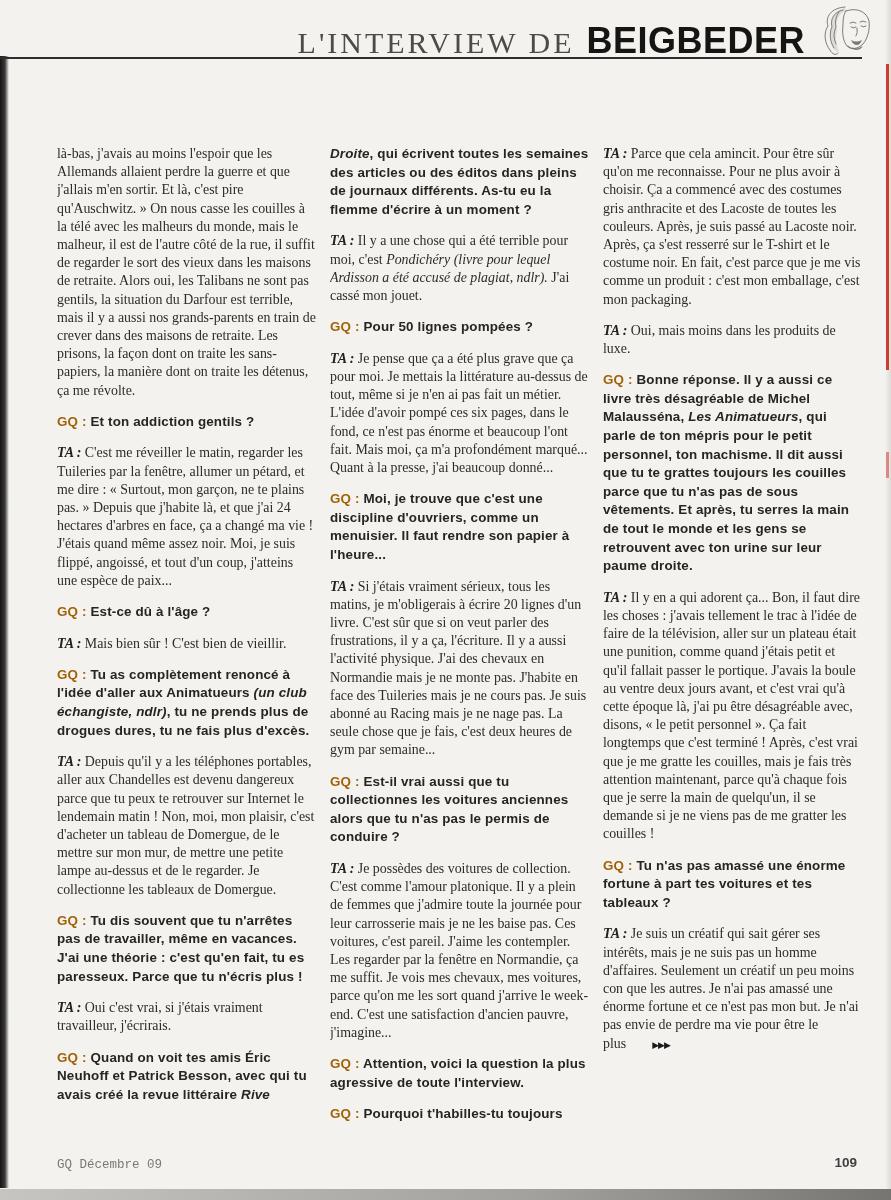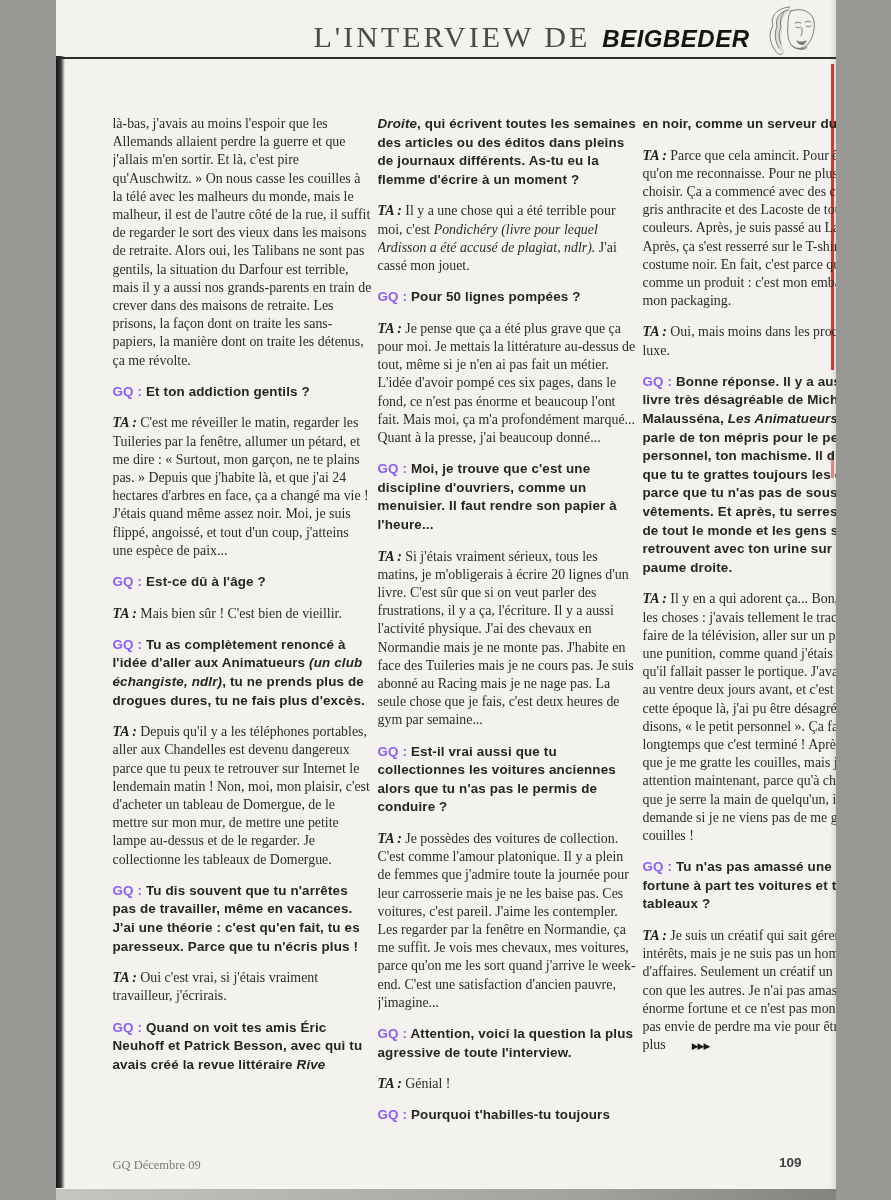--- a/index.html
+++ b/index.html
@@ -1,53 +1,53 @@
 <!DOCTYPE html>
 <html lang="fr" style="--accent: #cf3a31;"><head>
 <meta charset="utf-8">
 <style>
   :root{ --accent:#cf3a31; }
   html,body{margin:0;padding:0;background:#9a9894;}
   .page{
-    position:relative;width:780px;height:1200px;margin:0 auto;
+    position:relative;width:891px;height:1200px;margin:0 auto;
     background:#f3f2ee;overflow:hidden;
     font-family:"Liberation Serif",serif;
   }
   
   .left-edge{position:absolute;left:0;top:56px;width:9px;height:1132px;
     background:linear-gradient(to right,#141414 0%,#3a3a3a 55%,rgba(110,110,110,0) 100%);}
   .bottom-edge{position:absolute;left:0;bottom:0;width:891px;height:11px;
     background:linear-gradient(to right,#c7c5c1 0%,#a3a19c 60%,#77756f 100%);}
   .right-edge{position:absolute;right:0;top:0;width:6px;height:1200px;
     background:linear-gradient(to left,#dddbd7,rgba(221,219,215,0));}
   .red-mark{position:absolute;right:2px;width:3px;background:var(--accent);}
   .red-mark.m1{top:64px;height:306px;}
   .red-mark.m2{top:452px;height:26px;opacity:.55;}
   
   .header{position:absolute;top:20px;right:86px;display:flex;align-items:baseline;gap:12px;white-space:nowrap;}
   .title-light{font-family:"Liberation Serif",serif;font-weight:400;font-size:30px;letter-spacing:3px;color:#4c4b49;}
-  .title-bold{font-family:"Liberation Sans",sans-serif;font-style:italic;font-weight:700;font-size:24px;letter-spacing:.5px;color:#151514;}
+  .title-bold{font-family:"Liberation Sans",sans-serif;font-weight:700;font-size:36px;letter-spacing:.5px;color:#151514;}
   .header-rule{position:absolute;left:0;top:57px;width:862px;height:2px;background:#2d2d2c;}
   .portrait{position:absolute;right:10px;top:2px;width:66px;height:58px;}
   
-  .columns{position:absolute;left:57px;top:115px;width:806px;height:1030px;
-    display:flex;gap:6px;overflow:hidden;}
+  .columns{position:absolute;left:57px;top:145px;width:806px;height:1030px;
+    display:flex;gap:14px;overflow:hidden;}
   .col{width:259px;flex:0 0 259px;overflow:hidden;}
   .col p{margin:0 0 13px;}
   .a{font-size:13.9px;line-height:18.2px;color:#2e2c29;
      border-left:3px solid var(--accent);padding-left:7px;margin-left:-10px !important;}
   .a .speaker{font-style:italic;font-weight:700;color:#232220;}
   .q{font-family:"Liberation Sans",sans-serif;font-weight:700;
      font-size:13.4px;line-height:18.6px;letter-spacing:.15px;color:#262522;}
-  .q .speaker{color:#8b5cf6;}
+  .q .speaker{color:#a16207;}
   .it{font-style:italic;}
   .marker{font-size:9px;letter-spacing:-1px;margin-left:26px;color:#1a1a1a;}
   
   .footer-issue{position:absolute;left:57px;top:1158px;
-    font-family:Liberation Serif, serif;font-size:12.5px;color:#7a7874;}
+    font-family:Liberation Mono, monospace;font-size:12.5px;color:#7a7874;}
   .footer-page{position:absolute;right:34px;top:1155px;
     font-family:"Liberation Sans",sans-serif;font-size:13.5px;font-weight:700;color:#404040;}
   svg .sk{fill:none;stroke:#6f6e6c;stroke-width:.9;stroke-linecap:round;}
 </style>
 </head>
 <body>
 
 <div class="page">
 
   <div class="left-edge"></div>
@@ -96,25 +96,23 @@
       <div class="col">
         <p class="q"><span class="it">Droite</span><span>, qui écrivent toutes les semaines des articles ou des éditos dans pleins de journaux différents. As-tu eu la flemme d'écrire à un moment ?</span></p>
         <p class="a"><span class="speaker">TA : </span><span>Il y a une chose qui a été terrible pour moi, c'est </span><span class="it">Pondichéry (livre pour lequel Ardisson a été accusé de plagiat, ndlr).</span><span> J'ai cassé mon jouet.</span></p>
         <p class="q"><span class="speaker">GQ : </span><span>Pour 50 lignes pompées ?</span></p>
         <p class="a"><span class="speaker">TA : </span><span>Je pense que ça a été plus grave que ça pour moi. Je mettais la littérature au-dessus de tout, même si je n'en ai pas fait un métier. L'idée d'avoir pompé ces six pages, dans le fond, ce n'est pas énorme et beaucoup l'ont fait. Mais moi, ça m'a profondément marqué... Quant à la presse, j'ai beaucoup donné...</span></p>
         <p class="q"><span class="speaker">GQ : </span><span>Moi, je trouve que c'est une discipline d'ouvriers, comme un menuisier. Il faut rendre son papier à l'heure...</span></p>
         <p class="a"><span class="speaker">TA : </span><span>Si j'étais vraiment sérieux, tous les matins, je m'obligerais à écrire 20 lignes d'un livre. C'est sûr que si on veut parler des frustrations, il y a ça, l'écriture. Il y a aussi l'activité physique. J'ai des chevaux en Normandie mais je ne monte pas. J'habite en face des Tuileries mais je ne cours pas. Je suis abonné au Racing mais je ne nage pas. La seule chose que je fais, c'est deux heures de gym par semaine...</span></p>
         <p class="q"><span class="speaker">GQ : </span><span>Est-il vrai aussi que tu collectionnes les voitures anciennes alors que tu n'as pas le permis de conduire ?</span></p>
         <p class="a"><span class="speaker">TA : </span><span>Je possèdes des voitures de collection. C'est comme l'amour platonique. Il y a plein de femmes que j'admire toute la journée pour leur carrosserie mais je ne les baise pas. Ces voitures, c'est pareil. J'aime les contempler. Les regarder par la fenêtre en Normandie, ça me suffit. Je vois mes chevaux, mes voitures, parce qu'on me les sort quand j'arrive le week-end. C'est une satisfaction d'ancien pauvre, j'imagine...</span></p>
         <p class="q"><span class="speaker">GQ : </span><span>Attention, voici la question la plus agressive de toute l'interview.</span></p>
-        <p class="a"><span class="speaker">TA : </span><span>Génial !</span></p>
         <p class="q"><span class="speaker">GQ : </span><span>Pourquoi t'habilles-tu toujours</span></p>
       </div>
       <div class="col">
-        <p class="q"><span>en noir, comme un serveur du Costes ?</span></p>
         <p class="a"><span class="speaker">TA : </span><span>Parce que cela amincit. Pour être sûr qu'on me reconnaisse. Pour ne plus avoir à choisir. Ça a commencé avec des costumes gris anthracite et des Lacoste de toutes les couleurs. Après, je suis passé au Lacoste noir. Après, ça s'est resserré sur le T-shirt et le costume noir. En fait, c'est parce que je me vis comme un produit : c'est mon emballage, c'est mon packaging.</span></p>
         <p class="a"><span class="speaker">TA : </span><span>Oui, mais moins dans les produits de luxe.</span></p>
         <p class="q"><span class="speaker">GQ : </span><span>Bonne réponse. Il y a aussi ce livre très désagréable de Michel Malausséna, </span><span class="it">Les Animatueurs</span><span>, qui parle de ton mépris pour le petit personnel, ton machisme. Il dit aussi que tu te grattes toujours les couilles parce que tu n'as pas de sous vêtements. Et après, tu serres la main de tout le monde et les gens se retrouvent avec ton urine sur leur paume droite.</span></p>
         <p class="a"><span class="speaker">TA : </span><span>Il y en a qui adorent ça... Bon, il faut dire les choses : j'avais tellement le trac à l'idée de faire de la télévision, aller sur un plateau était une punition, comme quand j'étais petit et qu'il fallait passer le portique. J'avais la boule au ventre deux jours avant, et c'est vrai qu'à cette époque là, j'ai pu être désagréable avec, disons, « le petit personnel ». Ça fait longtemps que c'est terminé ! Après, c'est vrai que je me gratte les couilles, mais je fais très attention maintenant, parce qu'à chaque fois que je serre la main de quelqu'un, il se demande si je ne viens pas de me gratter les couilles !</span></p>
         <p class="q"><span class="speaker">GQ : </span><span>Tu n'as pas amassé une énorme fortune à part tes voitures et tes tableaux ?</span></p>
         <p class="a"><span class="speaker">TA : </span><span>Je suis un créatif qui sait gérer ses intérêts, mais je ne suis pas un homme d'affaires. Seulement un créatif un peu moins con que les autres. Je n'ai pas amassé une énorme fortune et ce n'est pas mon but. Je n'ai pas envie de perdre ma vie pour être le plus</span><span class="marker">▶▶▶</span></p>
       </div>
     </div>
 
   <div class="footer-issue">GQ Décembre 09</div>

